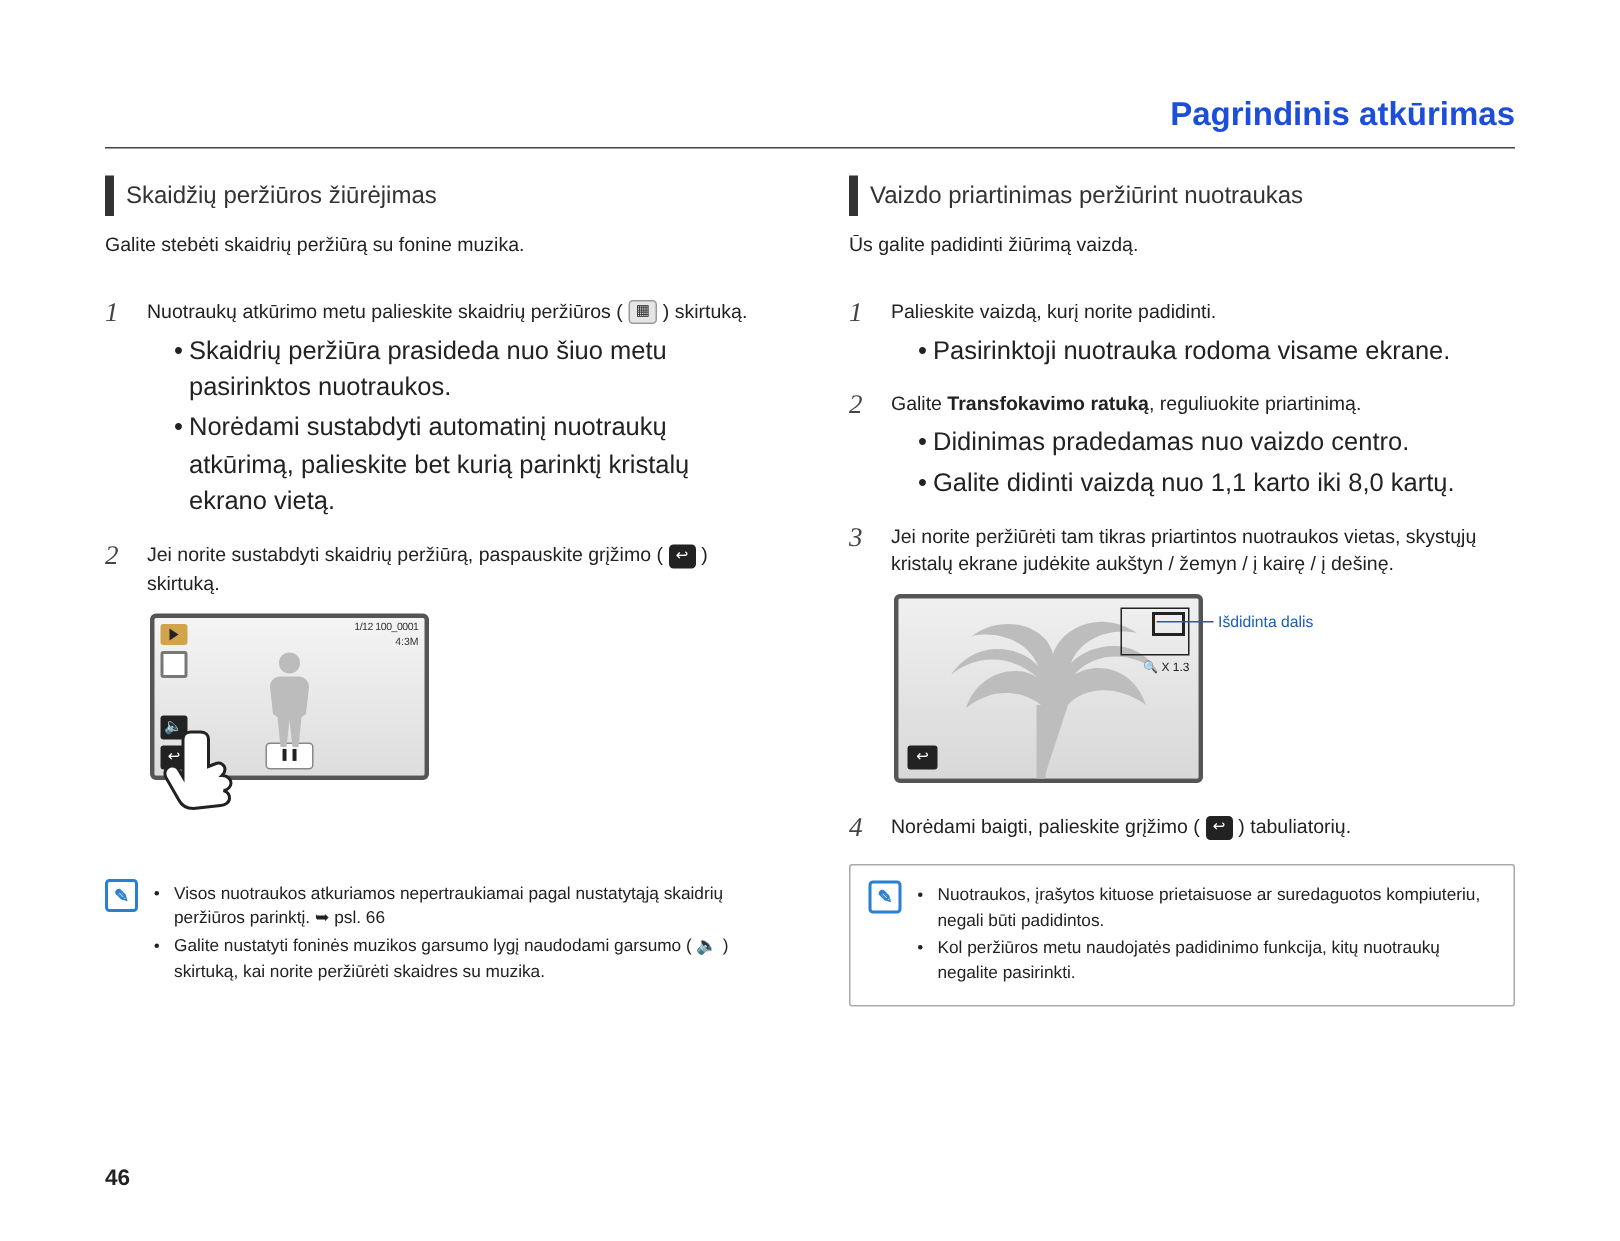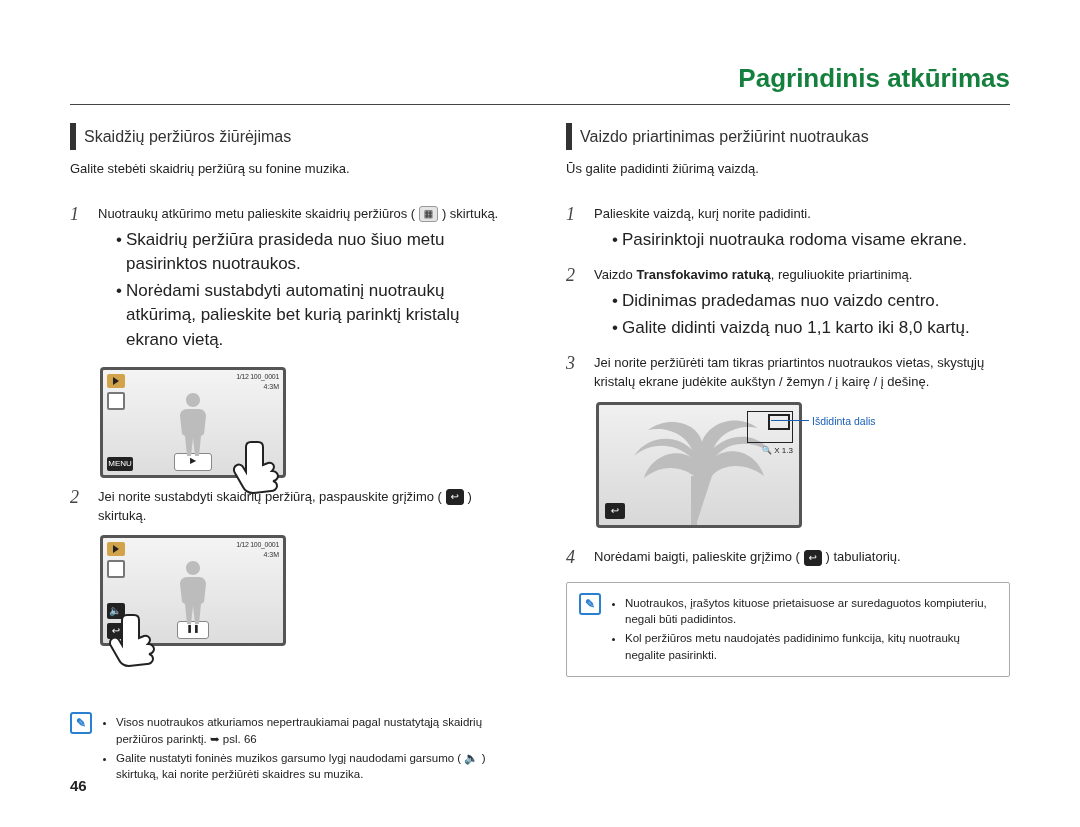--- a/index.html
+++ b/index.html
@@ -12,23 +12,23 @@
     height: 827px;
     position: relative;
     font-size: 13px;
     line-height: 1.45;
   }
   .page {
     padding: 60px 70px 40px 70px;
   }
   .section-title {
     text-align: right;
-    font-size: 26px;
+    font-size: 22px;
     font-weight: bold;
-    color: #15803d;
+    color: #1d4ed8;
     border-bottom: 1px solid #444;
     padding-bottom: 6px;
     margin-bottom: 18px;
   }
   .cols {
     display: flex;
     gap: 52px;
   }
   .col {
     flex: 1;
@@ -165,40 +165,20 @@
           <span>Nuotraukų atkūrimo metu palieskite skaidrių peržiūros (</span>
           <span class="inline-icon">▦</span>
           <span>) skirtuką.</span>
           <ul class="bullets">
             <li>Skaidrių peržiūra prasideda nuo šiuo metu pasirinktos nuotraukos.</li>
             <li>Norėdami sustabdyti automatinį nuotraukų atkūrimą, palieskite bet kurią parinktį kristalų ekrano vietą.</li>
           </ul>
         </div>
       </div>
 
-      <div class="lcd">
-        <div class="screen">
-          <div class="play-ico"></div>
-          <div class="rec-ico"></div>
-          <div class="topinfo">1/12    100_0001</div>
-          <div class="topinfo2">4:3M</div>
-          <div class="menu-ico">MENU</div>
-          <div class="btm-btn">▶</div>
-          <div class="silh">
-            <svg viewBox="0 0 60 80">
-                <path fill="#bcbcbc" d="M30 5c4 0 7 3 7 7s-3 7-7 7-7-3-7-7 3-7 7-7zm-6 16h12c4 0 7 3 7 7l-2 18-3 2-2 20h-4l-2-18-2 18h-4l-2-20-3-2-2-18c0-4 3-7 7-7z"></path>
-              </svg>
-          </div>
-        </div>
-        <div class="hand">
-          <svg viewBox="0 0 90 80">
-              <path fill="#fff" stroke="#222" stroke-width="2" d="M40 8c3 0 5 2 5 5v18l5-2c3-1 6 1 6 4 0 2-1 3-2 4 4 0 6 3 6 5s-2 5-5 5c3 1 4 3 4 5 0 3-3 5-6 5l-18 2c-4 0-8-2-10-6l-8-14c-2-3-1-7 2-8 2-1 5 0 6 2l3 5V13c0-3 2-5 5-5h7z"></path>
-            </svg>
-        </div>
-      </div>
 
       <div class="step">
         <div class="stepnum">2</div>
         <div class="steptext">
           <span>Jei norite sustabdyti skaidrių peržiūrą, paspauskite grįžimo (</span>
           <span class="inline-icon dark">↩</span>
           <span>) skirtuką.</span>
         </div>
       </div>
 
@@ -245,21 +225,21 @@
           <span>Palieskite vaizdą, kurį norite padidinti.</span>
           <ul class="bullets">
             <li>Pasirinktoji nuotrauka rodoma visame ekrane.</li>
           </ul>
         </div>
       </div>
 
       <div class="step">
         <div class="stepnum">2</div>
         <div class="steptext">
-          <span>Vaizdo </span><b>Transfokavimo ratuką</b><span>, reguliuokite priartinimą.</span>
+          <span>Galite </span><b>Transfokavimo ratuką</b><span>, reguliuokite priartinimą.</span>
           <ul class="bullets">
             <li>Didinimas pradedamas nuo vaizdo centro.</li>
             <li>Galite didinti vaizdą nuo 1,1 karto iki 8,0 kartų.</li>
           </ul>
         </div>
       </div>
 
       <div class="step">
         <div class="stepnum">3</div>
         <div class="steptext">Jei norite peržiūrėti tam tikras priartintos nuotraukos vietas, skystųjų kristalų ekrane judėkite aukštyn / žemyn / į kairę / į dešinę.</div>

